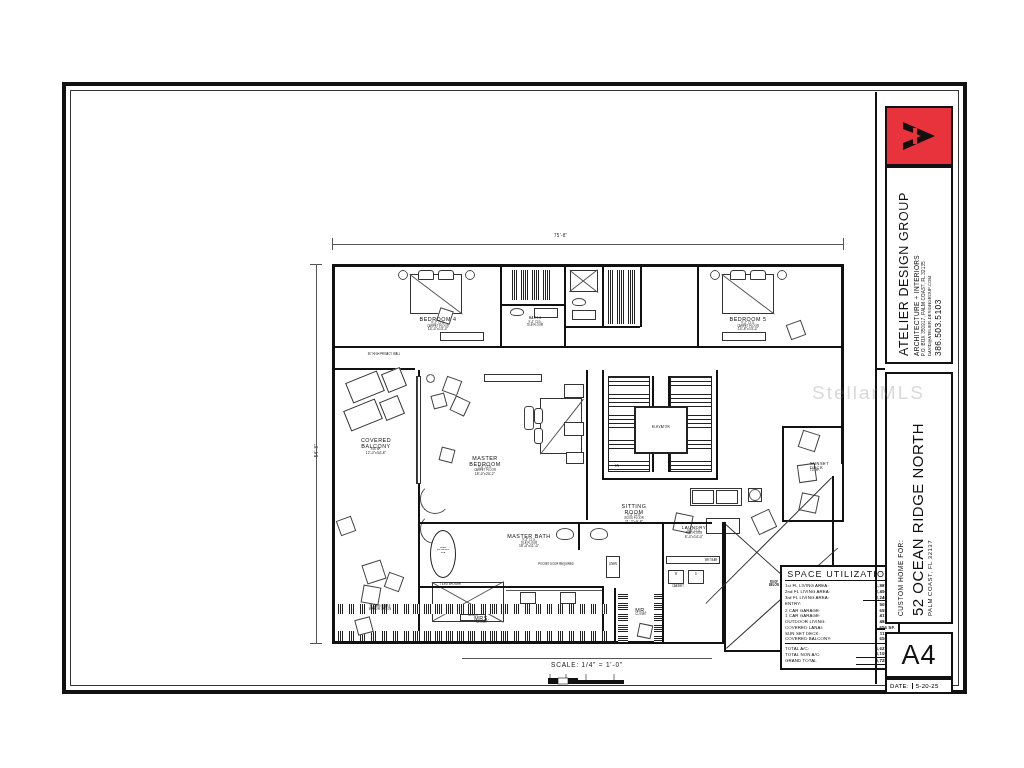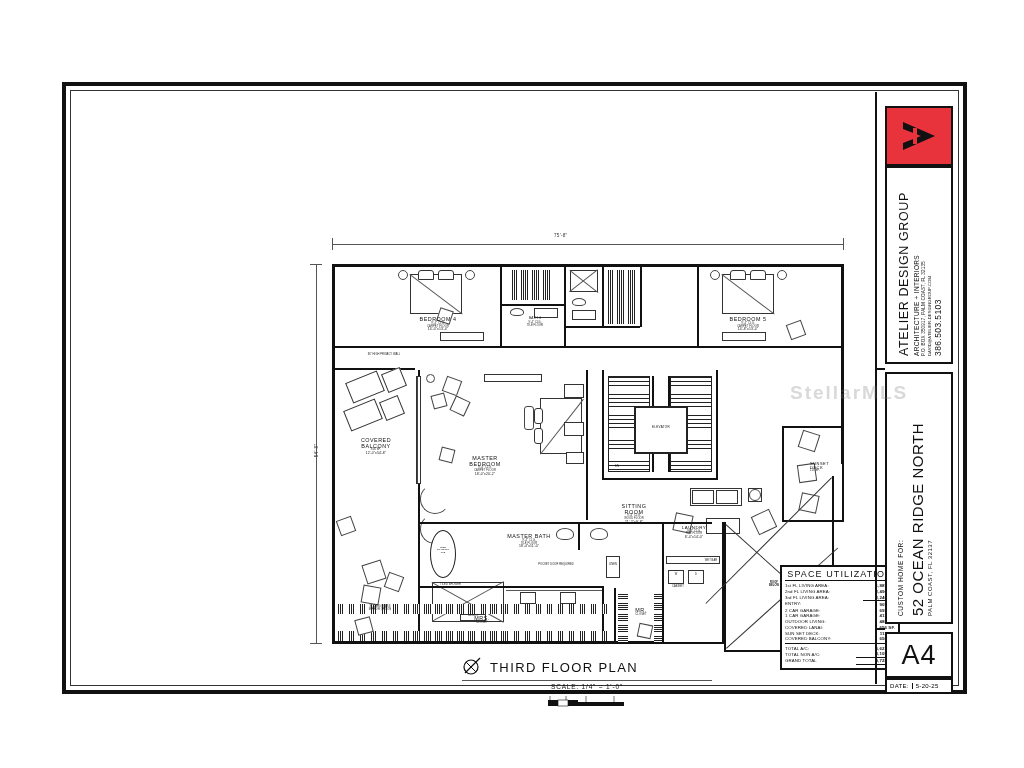--- a/index.html
+++ b/index.html
@@ -416,30 +416,20 @@
           </tr>
         <tr class="ul">
             <td>GRAND TOTAL</td>
             <td class="val">9,728 SF.</td>
           </tr>
       </tbody>
     </table>
   </div>
 
   <div id="plan-title-wrap">
-    <div id="plan-title-row">
-      <div id="north-sym">
-        <svg width="22" height="22" viewBox="0 0 22 22">
-          <circle cx="9" cy="11" r="7" fill="none" stroke="#111" stroke-width="1.2"></circle>
-          <line x1="3" y1="17" x2="18" y2="2" stroke="#111" stroke-width="1.2"></line>
-          <line x1="4" y1="6" x2="14" y2="16" stroke="#111" stroke-width="1"></line>
-        </svg>
-      </div>
-      <div id="plan-title">THIRD FLOOR PLAN</div>
-    </div>
     <div id="plan-underline"></div>
     <div id="plan-scale">SCALE: 1/4" = 1'-0"</div>
     <div id="scale-bar">
       <svg width="78" height="11" viewBox="0 0 78 11">
         <rect x="0" y="4" width="10" height="6" fill="#111"></rect>
         <rect x="10" y="4" width="10" height="6" fill="#fff" stroke="#111" stroke-width=".6"></rect>
         <rect x="20" y="4" width="10" height="6" fill="#111"></rect>
         <rect x="30" y="6" width="46" height="4" fill="#111"></rect>
         <line x1="2" y1="0" x2="2" y2="4" stroke="#111" stroke-width=".6"></line>
         <line x1="18" y1="0" x2="18" y2="4" stroke="#111" stroke-width=".6"></line>
@@ -479,14 +469,14 @@
     <div class="tb-box" id="sheet-box">
       <div id="sheet-no">A4</div>
     </div>
 
     <div class="tb-box" id="date-box">
       <span class="dlbl">DATE:</span>
       <span>5-20-25</span>
     </div>
   </div>
 
-  <div class="wm" style="left:724px;top:296px;font-weight:bold;">StellarMLS</div>
+  <div class="wm" style="left:746px;top:296px;">StellarMLS</div>
 </div>
 
 </body></html>

